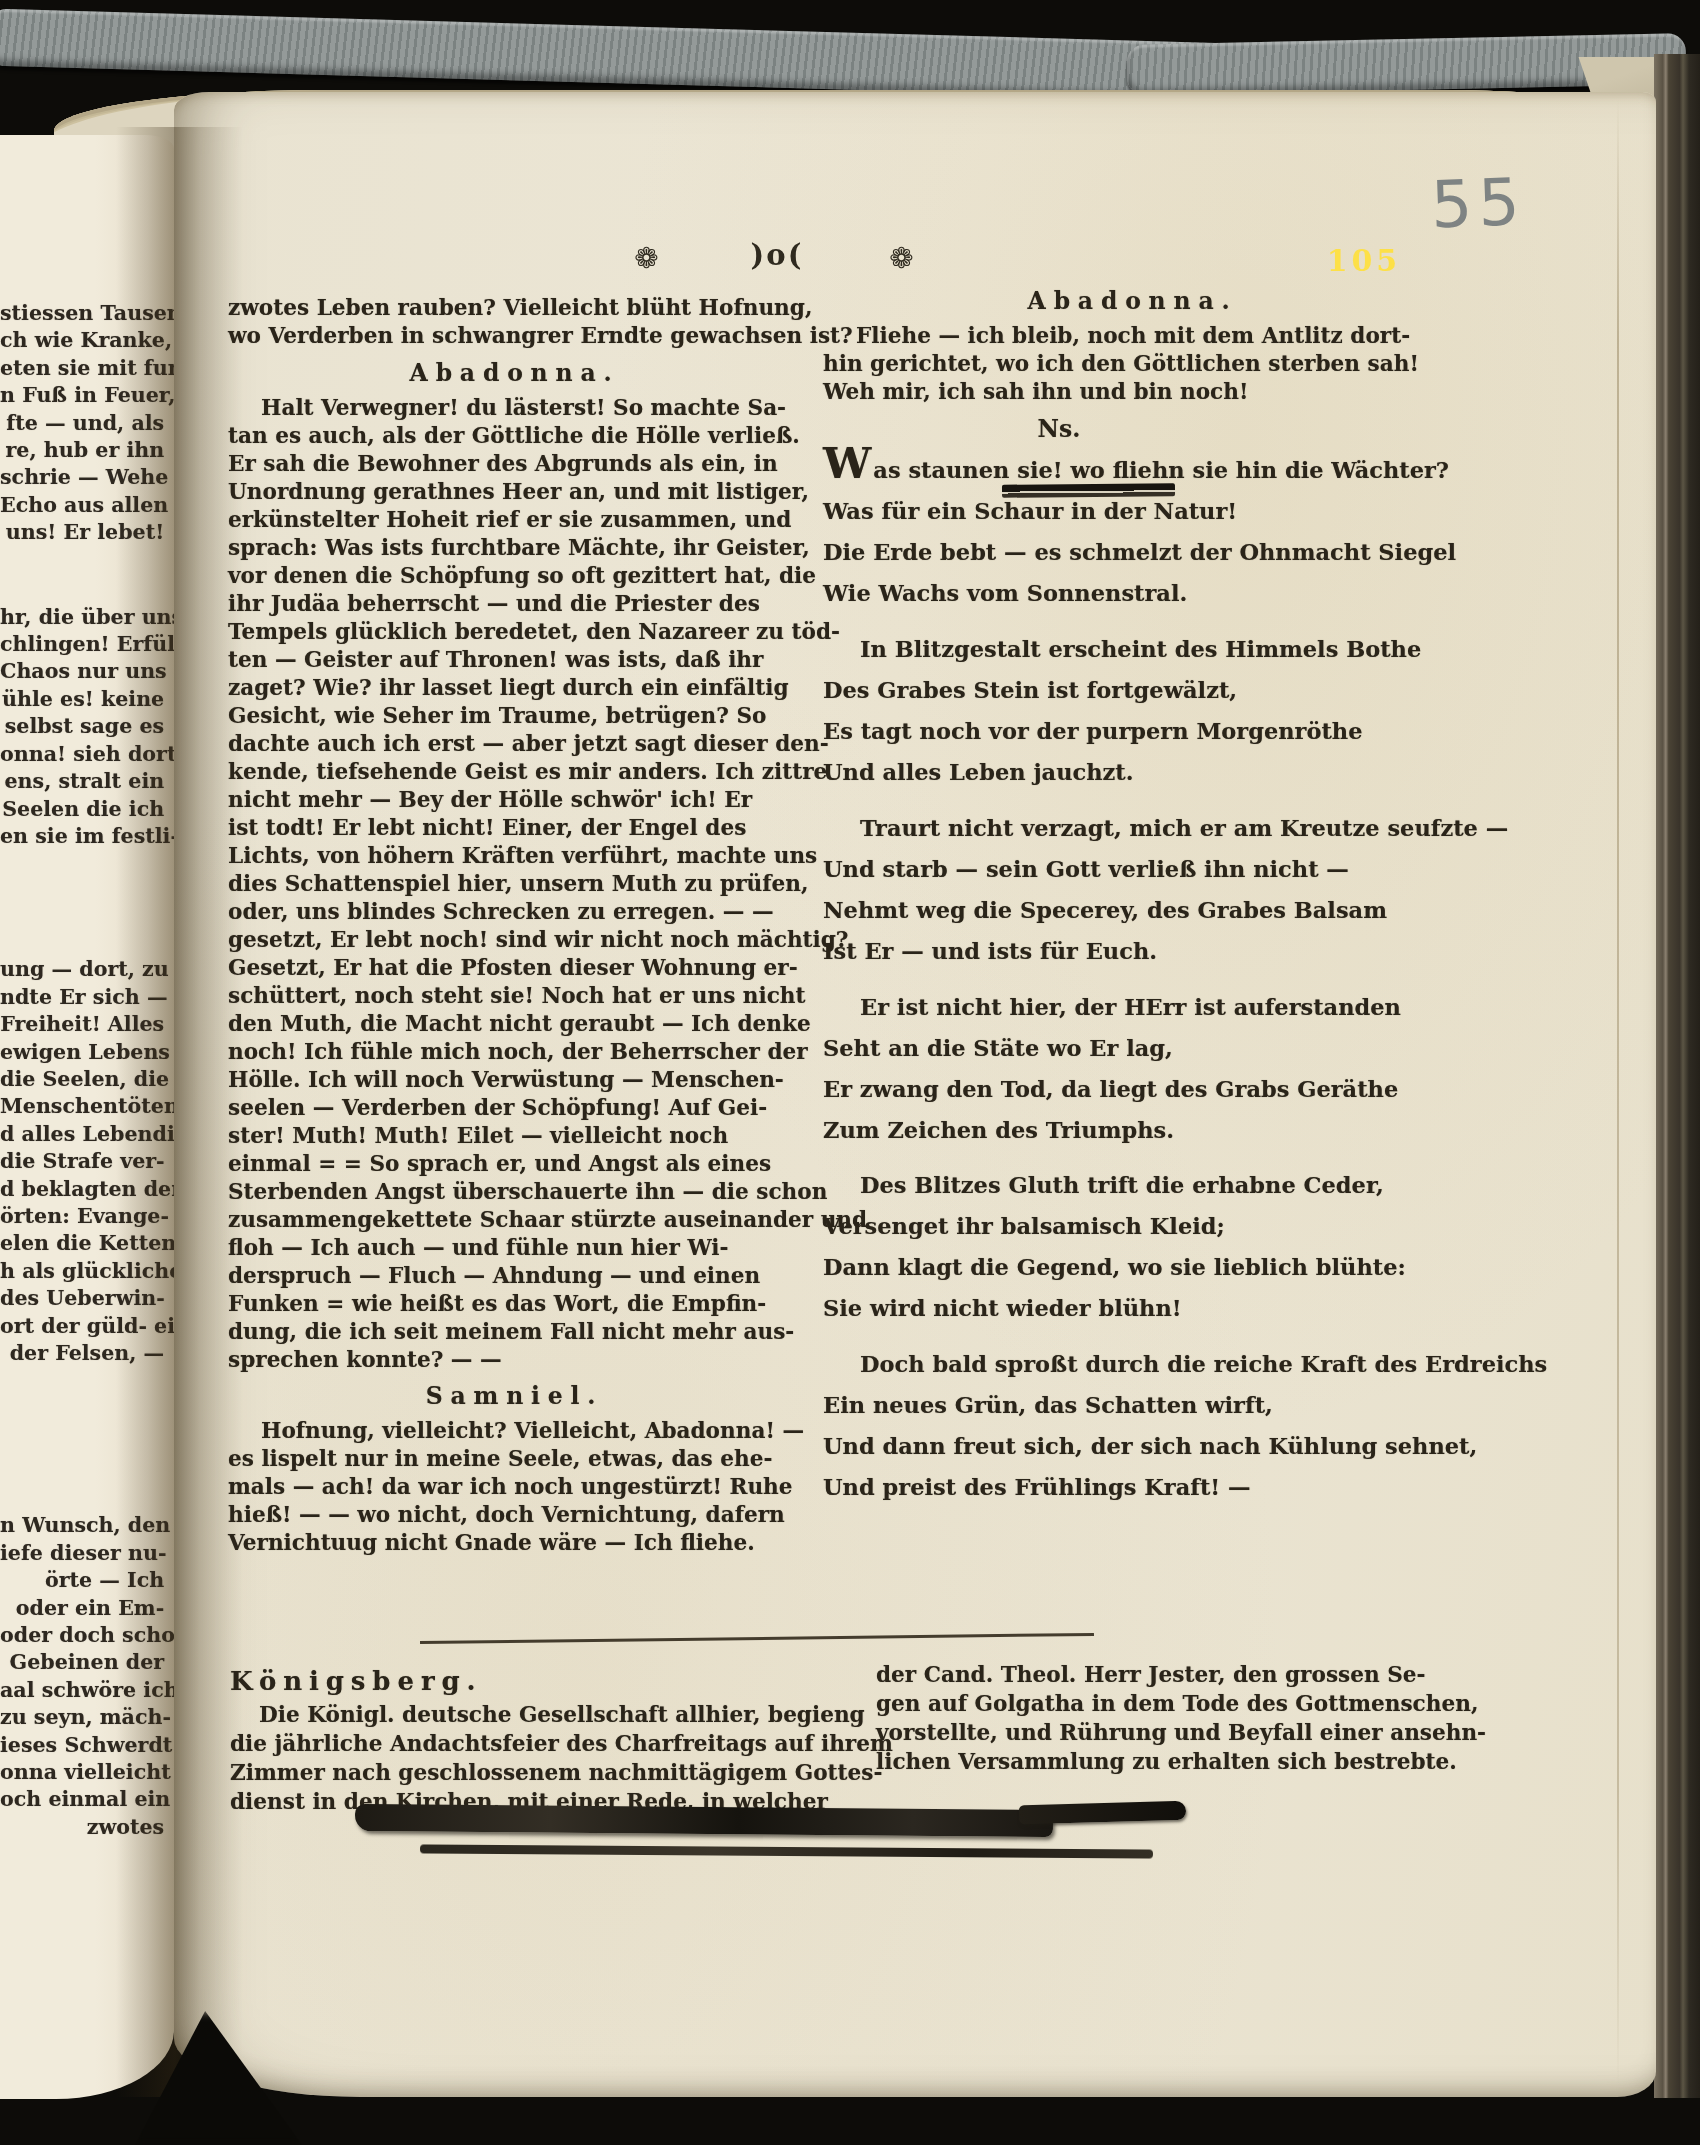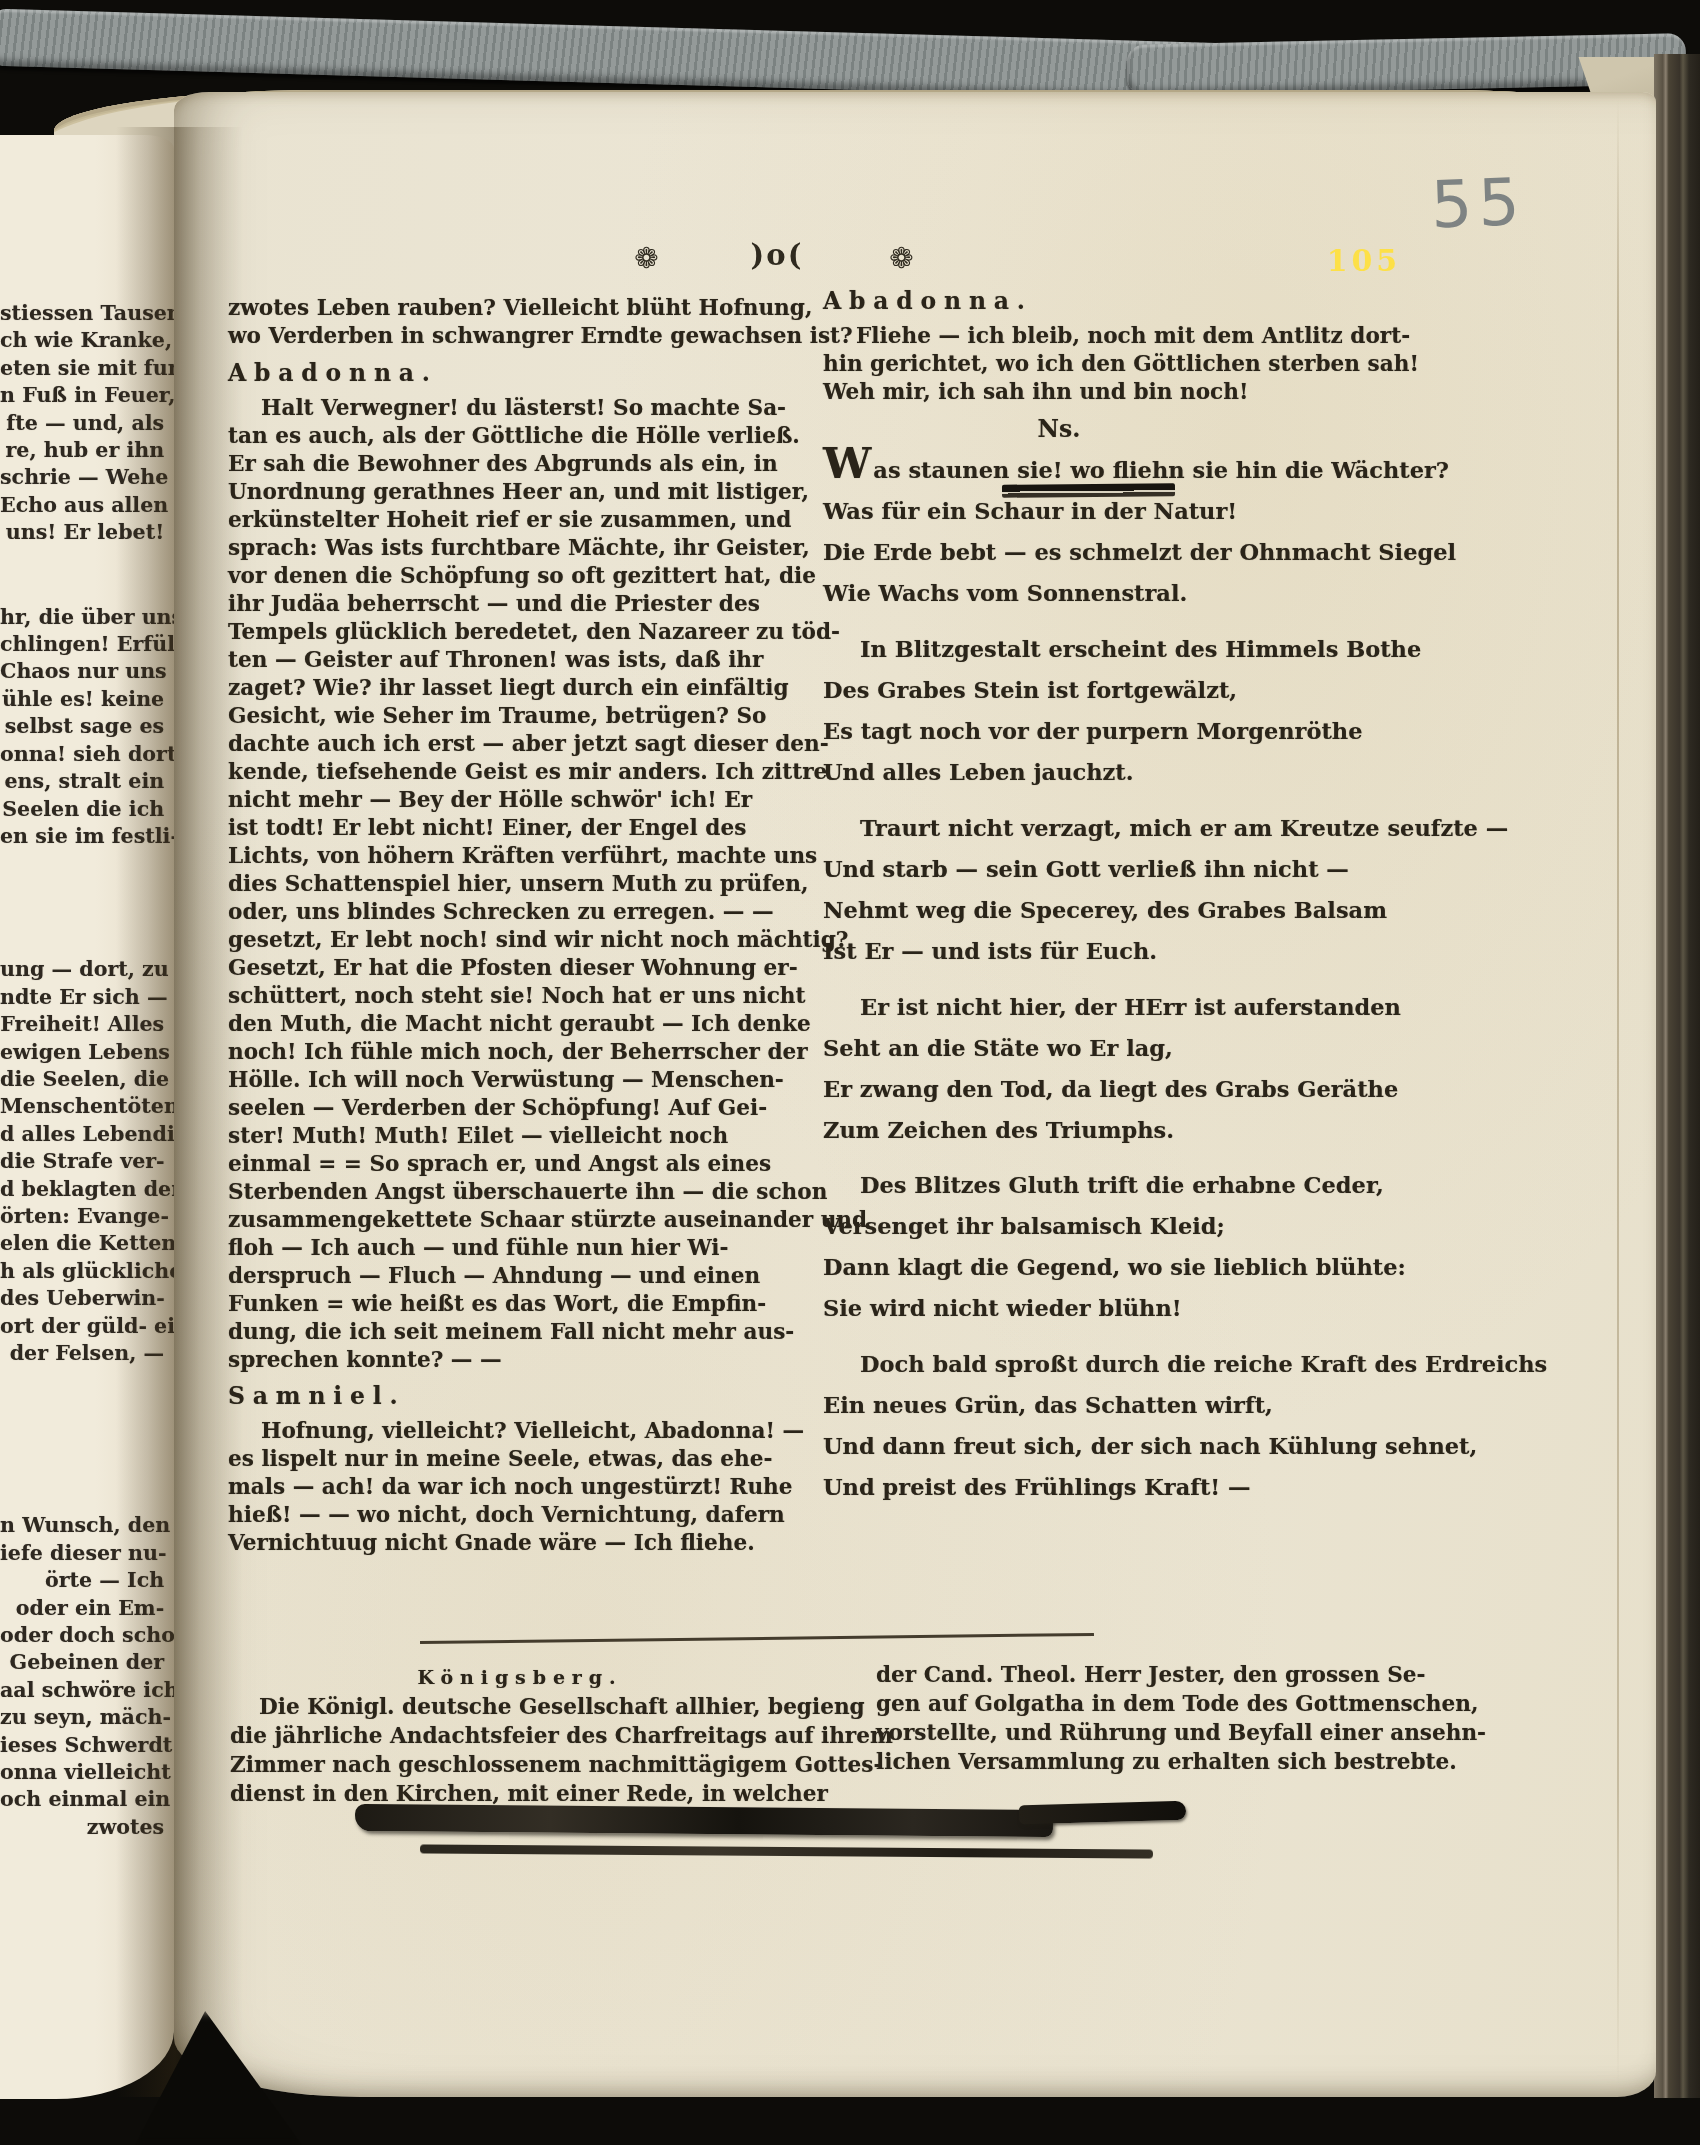--- a/index.html
+++ b/index.html
@@ -85,21 +85,21 @@
   .orn2{left:733px;width:88px;top:238px;}
   .orn3{left:872px;width:59px;}
   .col{position:absolute;}
   .line{
     font-size:21.6px;font-weight:700;line-height:28px;white-space:nowrap;
     text-shadow:0 0 1px rgba(42,36,25,.4);
   }
   .col-left{left:228px;top:294px;width:573px;}
   .col-right{left:823px;top:278px;width:619px;}
   .sect-heading{
-    text-align:left;font-size:23.5px;font-weight:700;letter-spacing:7.8px;
+    text-align:center;font-size:23.5px;font-weight:700;letter-spacing:7.8px;
     margin:8.8px 0 6.9px 0;text-shadow:0 0 1px rgba(42,36,25,.4);
   }
   .para .line:first-child{text-indent:33px;}
   .sig{ text-align:center;font-size:23.5px;font-weight:700;padding-right:147px;margin-top:9.8px;
         text-shadow:0 0 1px rgba(42,36,25,.4);}
   .mini-rule{
     position:absolute;left:1002px;top:484px;width:173px;height:12.7px;
     background:linear-gradient(#181510 0 6.9px,#d9d2bf 6.9px 8.8px,#352f25 8.8px 12.7px);
     transform:rotate(-.5deg);border-radius:2px;
   }
@@ -111,21 +111,21 @@
   .poem .group:first-child .line:first-child::first-letter{
     font-size:43px;letter-spacing:2px;
   }
   .section-rule{
     position:absolute;left:420px;top:1637px;width:674px;height:2.9px;
     background:#443c2d;transform:rotate(-.7deg);
   }
   .news-left{left:230px;top:1666px;width:580px;}
   .news-right{left:876px;top:1660px;width:613px;}
   .news-heading{
-    text-align:center;font-size:19px;font-weight:700;letter-spacing:6.9px;margin-bottom:3.9px;
+    text-align:left;font-size:26px;font-weight:700;letter-spacing:6.9px;margin-bottom:3.9px;
     text-shadow:0 0 1px rgba(42,36,25,.4);
   }
   .news-left .line,.news-right .line{font-size:21.6px;line-height:29px;}
   .news-left .line:first-child{text-indent:29px;}
   .smudge1{
     position:absolute;left:355px;top:1807px;width:698px;height:26.5px;
     background:linear-gradient(90deg,#1d1a14,#332e25 28%,#15130e 55%,#2b2720 80%,#1a1712);
     border-radius:9.8px 13.7px 7.8px 15.7px;transform:rotate(.5deg);
     box-shadow:2px 2.9px 3.9px rgba(30,26,20,.6);
   }

